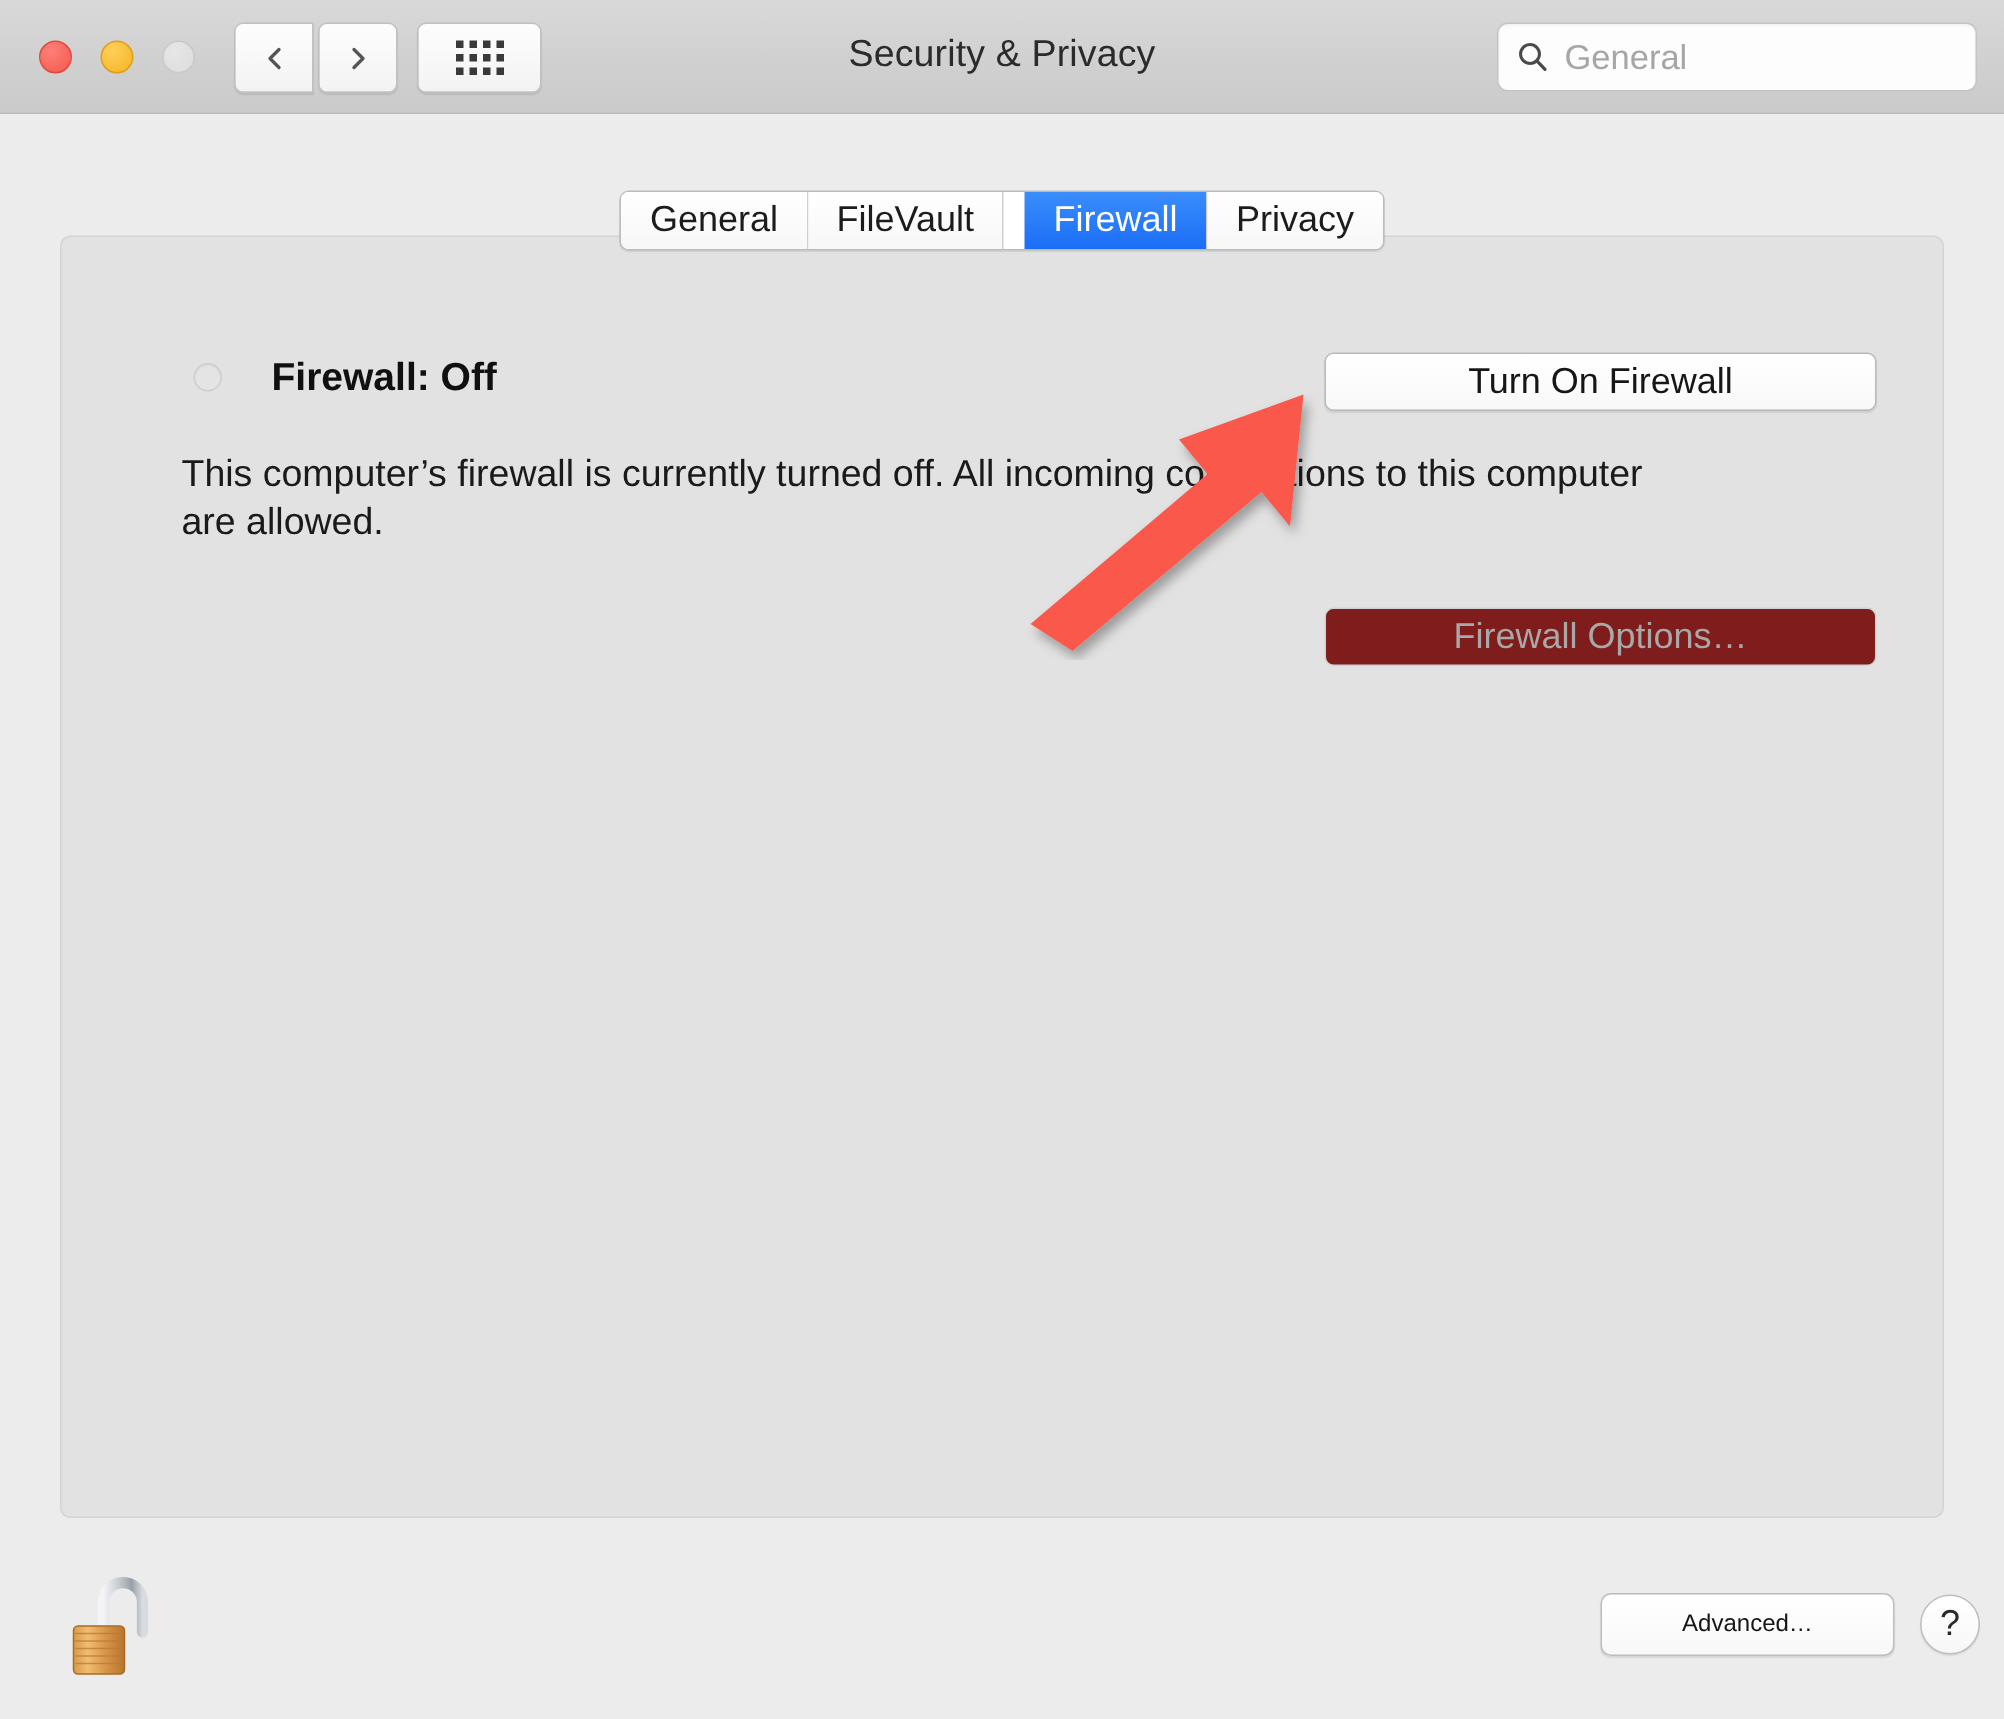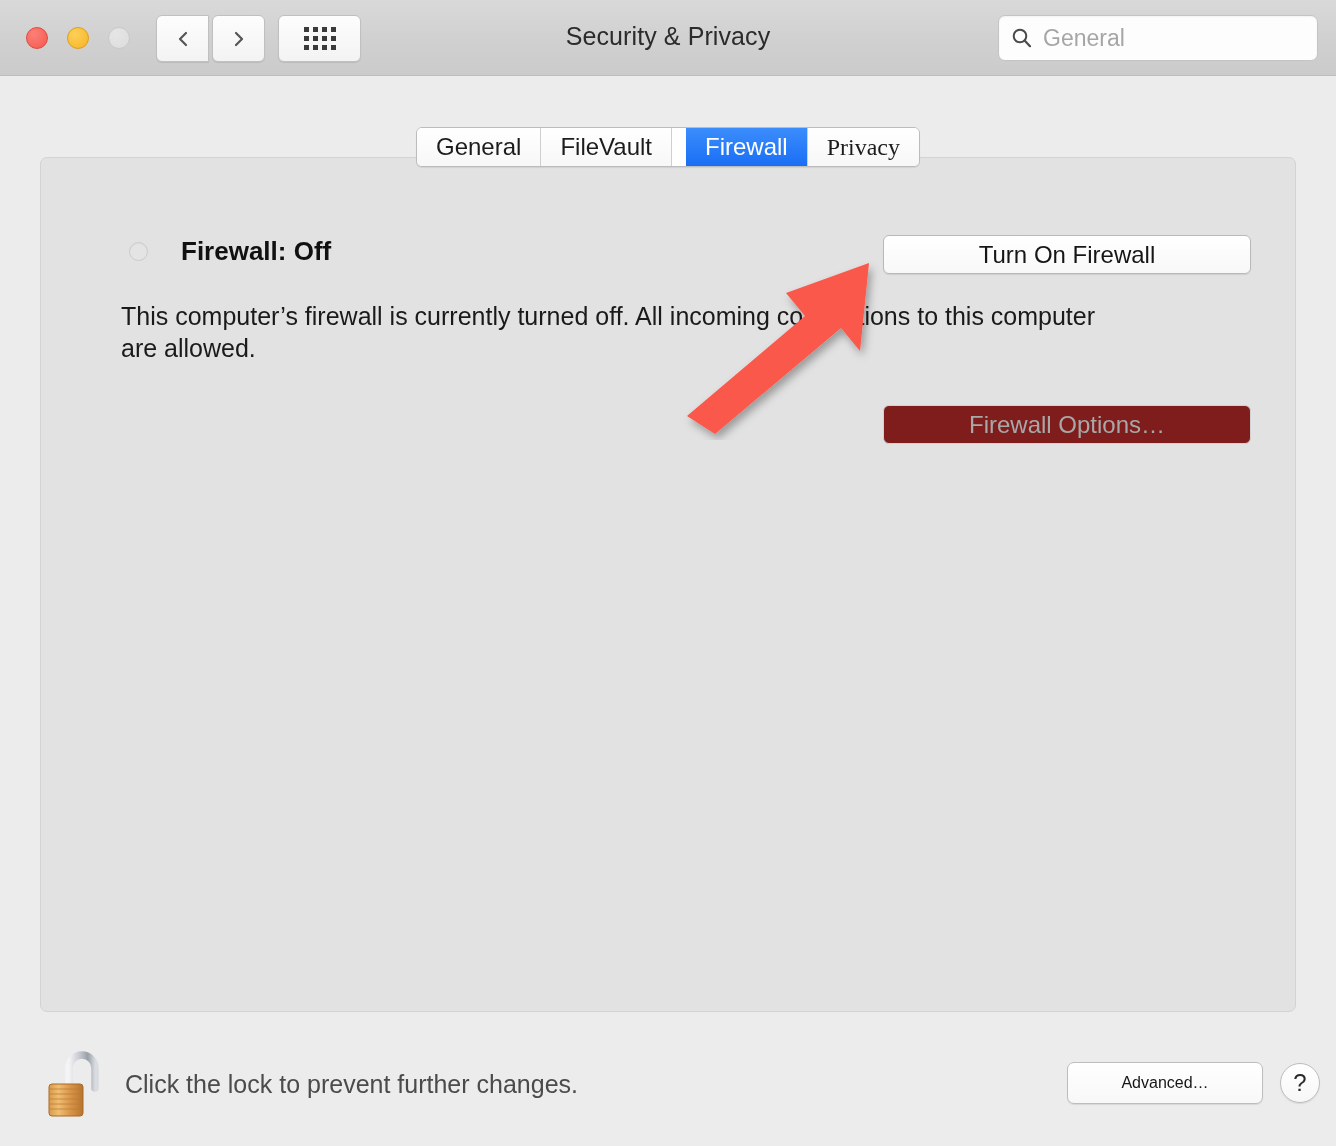--- a/index.html
+++ b/index.html
@@ -138,21 +138,21 @@
     height: 38px;
     padding: 0 19px;
     display: flex;
     align-items: center;
     justify-content: center;
     font-size: 24px;
     color: #1c1c1c;
     background: linear-gradient(to bottom, #ffffff, #f7f7f7);
     border-right: 1px solid #cfcfcf;
   }
-  .tab:last-child { border-right: none; font-family: Liberation Serif, serif; }
+  .tab:last-child { border-right: none; }
   .tab.active {
     background: linear-gradient(to bottom, #3b8dfc, #1a6ef5);
     color: #ffffff;
     margin-left: 14px;
   }
 
   
   #panel {
     position: absolute;
     left: 40px; top: 157px;
@@ -378,19 +378,18 @@
 
       <rect x="4" y="36" width="34" height="32" rx="3" fill="url(#bodyGrad)" stroke="#a66b28" stroke-width="1"></rect>
       <g stroke="#b87c33" stroke-width="1" opacity="0.75">
         <line x1="5" y1="41" x2="37" y2="41"></line>
         <line x1="5" y1="46" x2="37" y2="46"></line>
         <line x1="5" y1="51" x2="37" y2="51"></line>
         <line x1="5" y1="56" x2="37" y2="56"></line>
         <line x1="5" y1="61" x2="37" y2="61"></line>
       </g>
     </svg>
-    <span id="lock-hint">Click the lock to prevent further changes.</span>
   </div>
 
   <div id="advanced-button">Advanced…</div>
   <div id="help-button">?</div>
 
 </div>
 
 </body></html>

